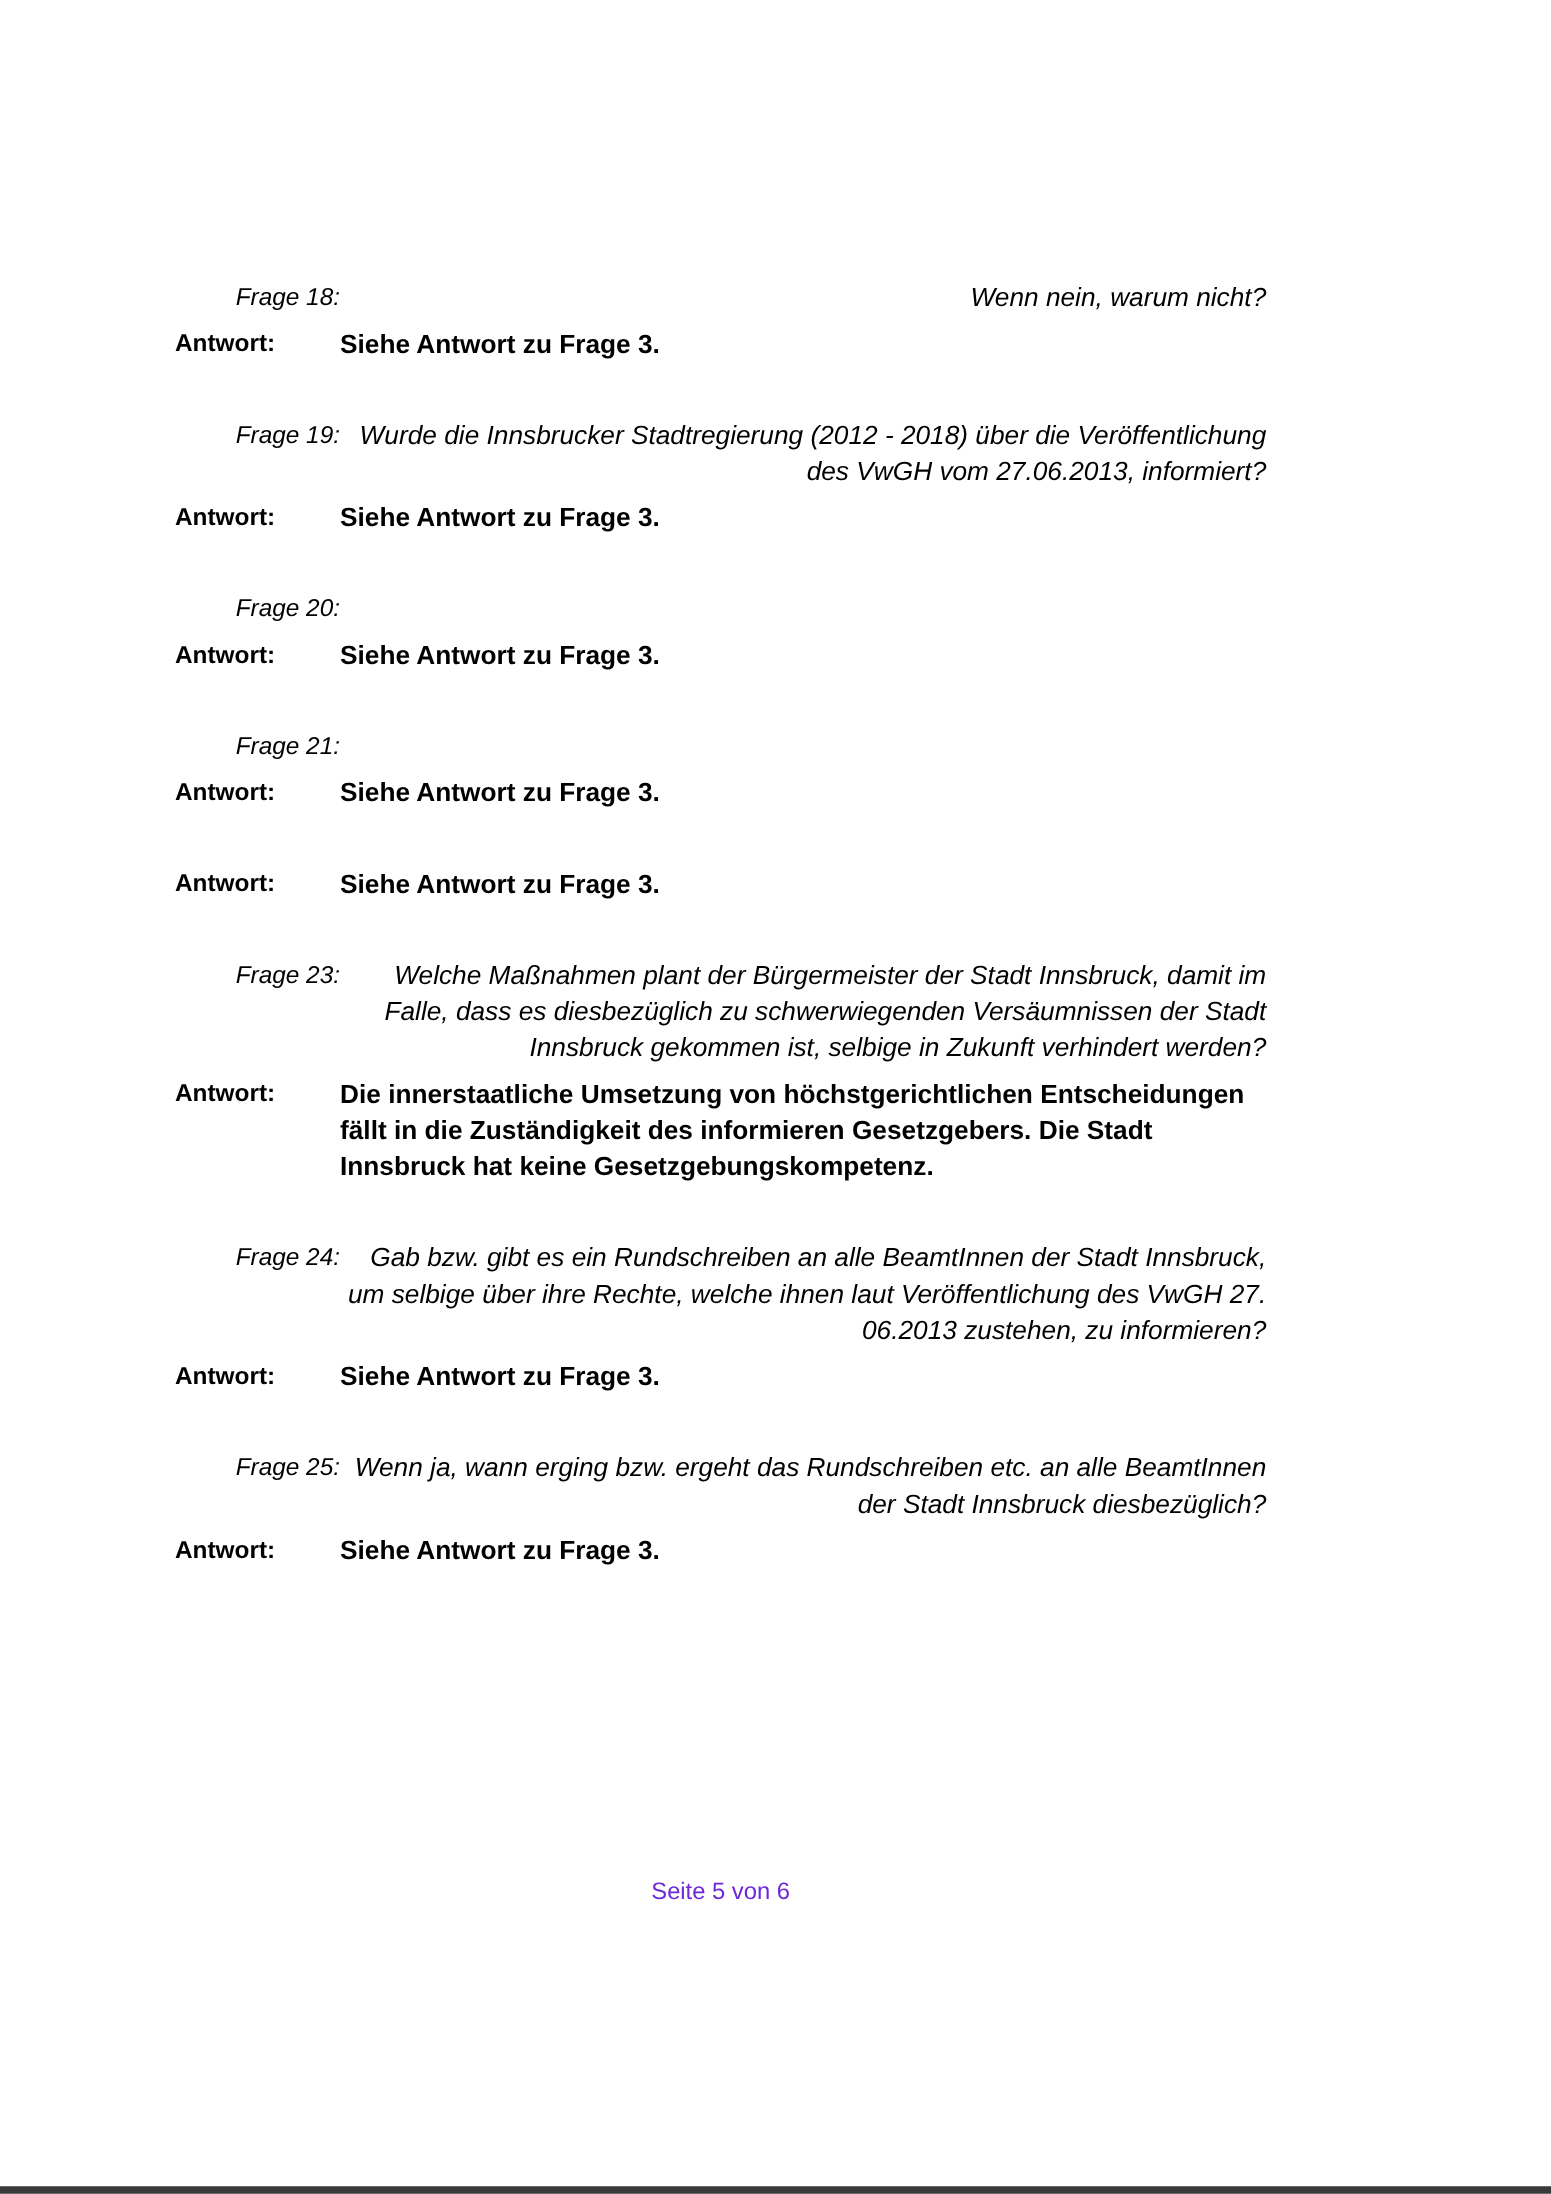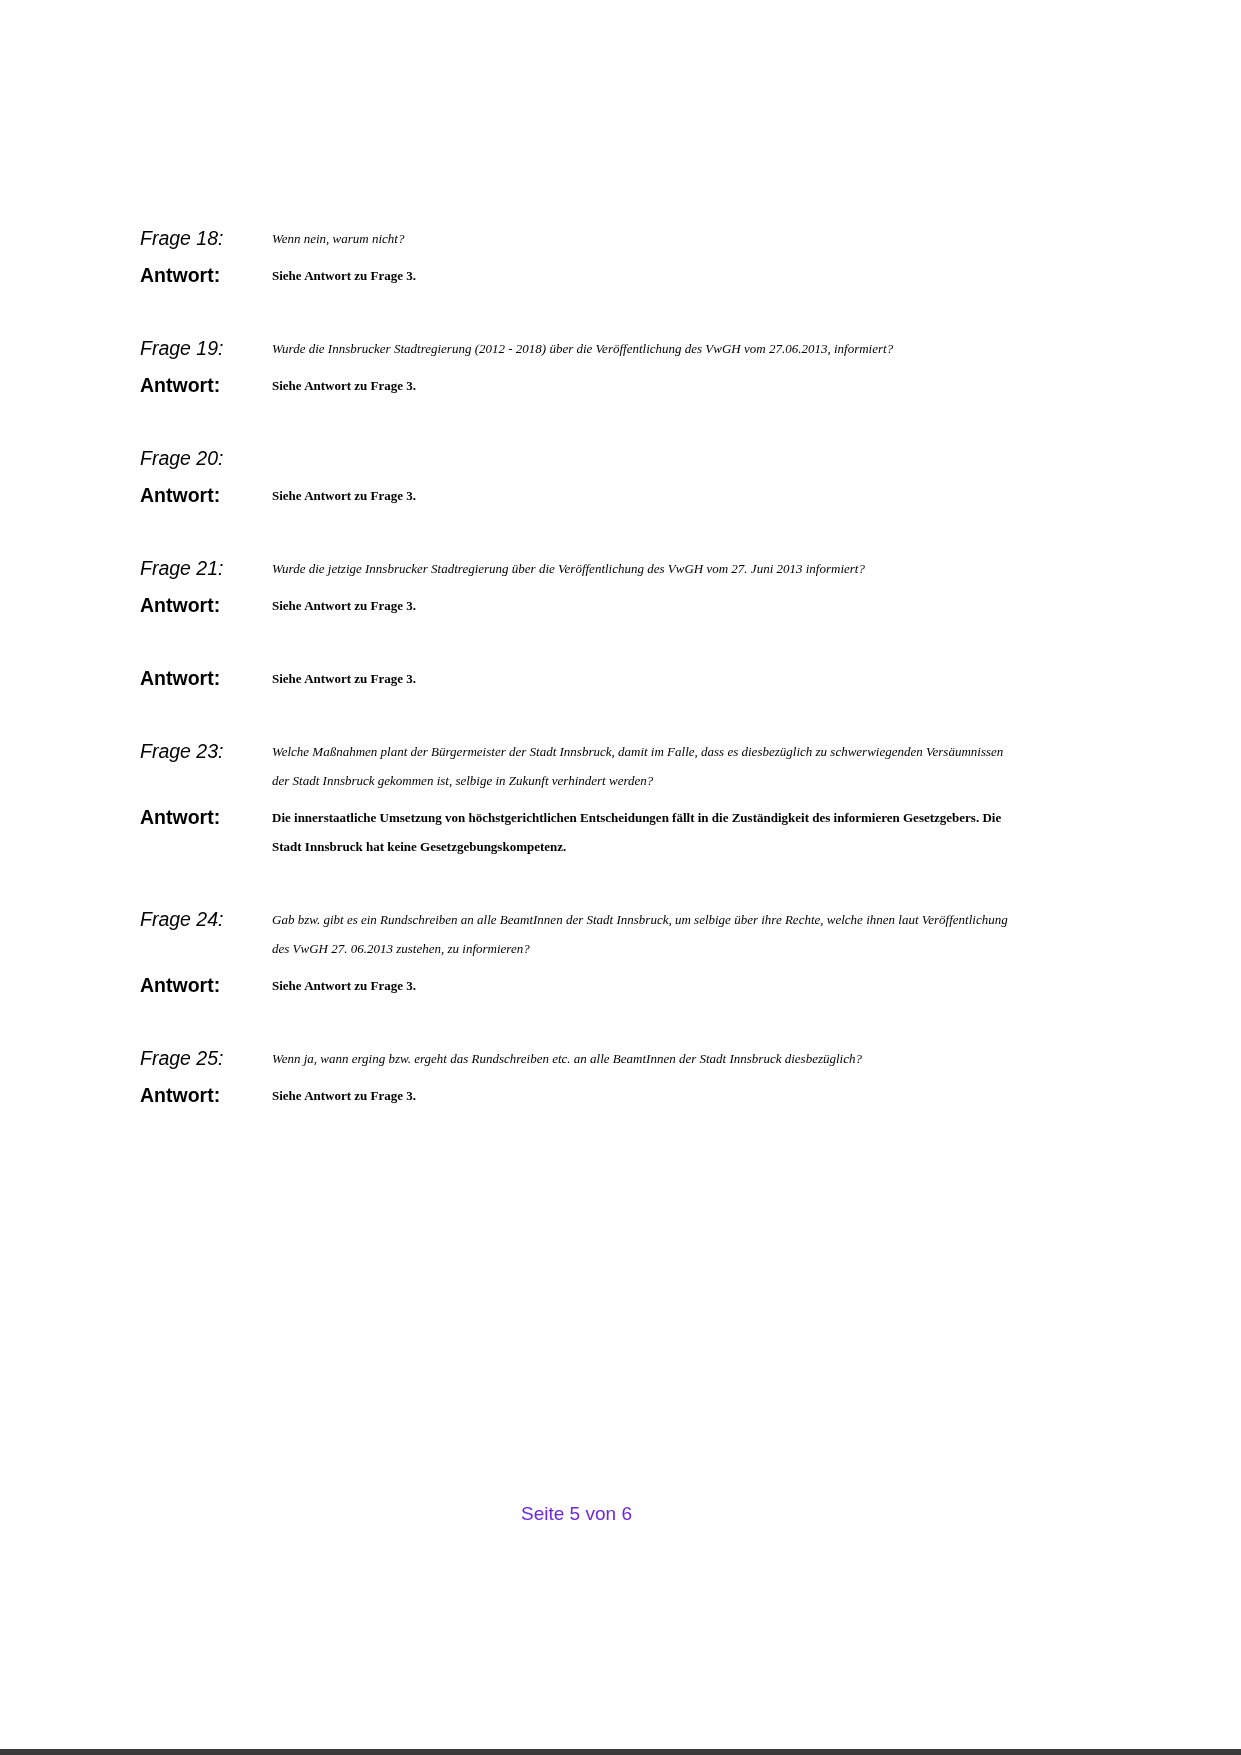--- a/index.html
+++ b/index.html
@@ -27,25 +27,24 @@
   .row { display: flex; align-items: flex-start; }
   .q-row { margin-bottom: 8px; }
   .label {
     width: 132px;
     flex: 0 0 132px;
     font-size: 19.5px;
     line-height: 29px;
   }
   .text {
     flex: 1 1 auto;
-    font-size: 13px;
+    font-size: 21px;
     line-height: 29px;
-    font-family: Liberation Serif, serif;
   }
-  .q-label, .q-text { font-style: italic; font-weight: 400; }
+  .q-label, .q-text { font-style: italic; font-weight: 400; text-align: right; }
   .a-label, .a-text { font-style: normal; font-weight: 700; }
   .footer {
     position: absolute;
     left: 140px;
     width: 873px;
     top: 1502px;
     text-align: center;
     font-size: 19px;
     line-height: 24px;
     color: #6d28d9;
@@ -93,21 +92,20 @@
       </div>
       <div class="row a-row">
         <div class="label a-label">Antwort:</div>
         <div class="text a-text">Siehe Antwort zu Frage 3.</div>
       </div>
     </section>
 
     <section class="qa-block">
       <div class="row q-row">
         <div class="label q-label">Frage 21:</div>
-        <div class="text q-text">Wurde die jetzige Innsbrucker Stadtregierung über die Veröffentlichung des VwGH vom 27. Juni 2013 informiert?</div>
       </div>
       <div class="row a-row">
         <div class="label a-label">Antwort:</div>
         <div class="text a-text">Siehe Antwort zu Frage 3.</div>
       </div>
     </section>
 
     <section class="qa-block">
       <div class="row a-row">
         <div class="label a-label">Antwort:</div>

